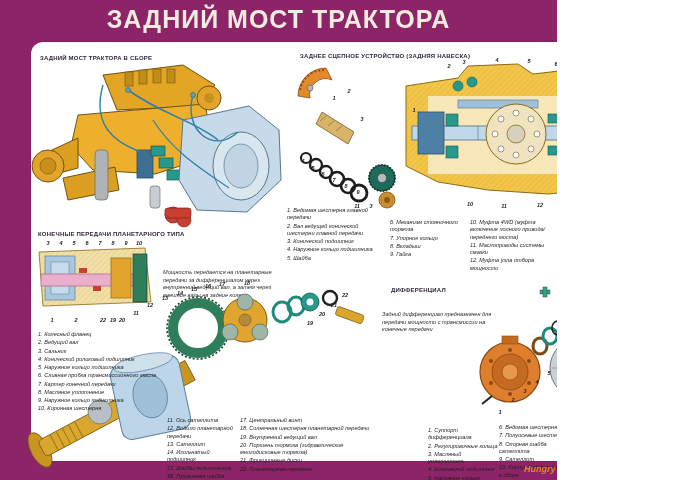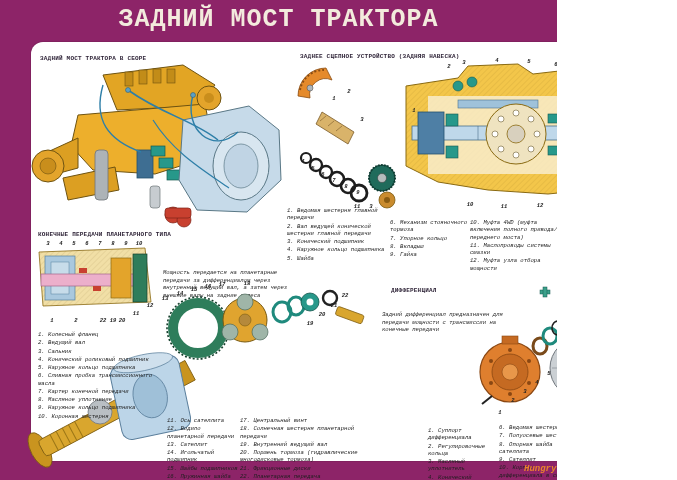--- a/index.html
+++ b/index.html
@@ -1,17 +1,17 @@
 <!DOCTYPE html>
 <html><head>
 <meta charset="utf-8">
 <style>
   html,body{margin:0;padding:0;background:#fff;}
   .page{position:relative;width:557px;height:480px;background:#8D2468;overflow:hidden;
-        font-family:Liberation Mono, monospace;}
+        font-family:Liberation Sans, sans-serif;}
   .poster-title{position:absolute;top:5px;left:0;right:0;text-align:center;
         color:#F3EBDD;font-size:25px;font-weight:bold;letter-spacing:1px;}
   .panel{position:absolute;left:31px;top:42px;width:615px;height:419px;background:#ffffff;
         border-radius:12px;box-shadow:0 0 0 1px rgba(0,0,0,.08);}
   .sec-heading{position:absolute;font-size:6px;font-weight:bold;color:#2A1F33;
         letter-spacing:.2px;white-space:nowrap;}
   .note{position:absolute;font-size:5.6px;font-style:italic;color:#2b2b2b;line-height:1.35;}
   .legend{position:absolute;font-size:5.6px;font-style:italic;color:#1f1f1f;line-height:1.3;}
   .legend .legend-item{margin:0 0 1px 0;}
   .callout{position:absolute;font-size:5.5px;font-style:italic;font-weight:bold;color:#222;

